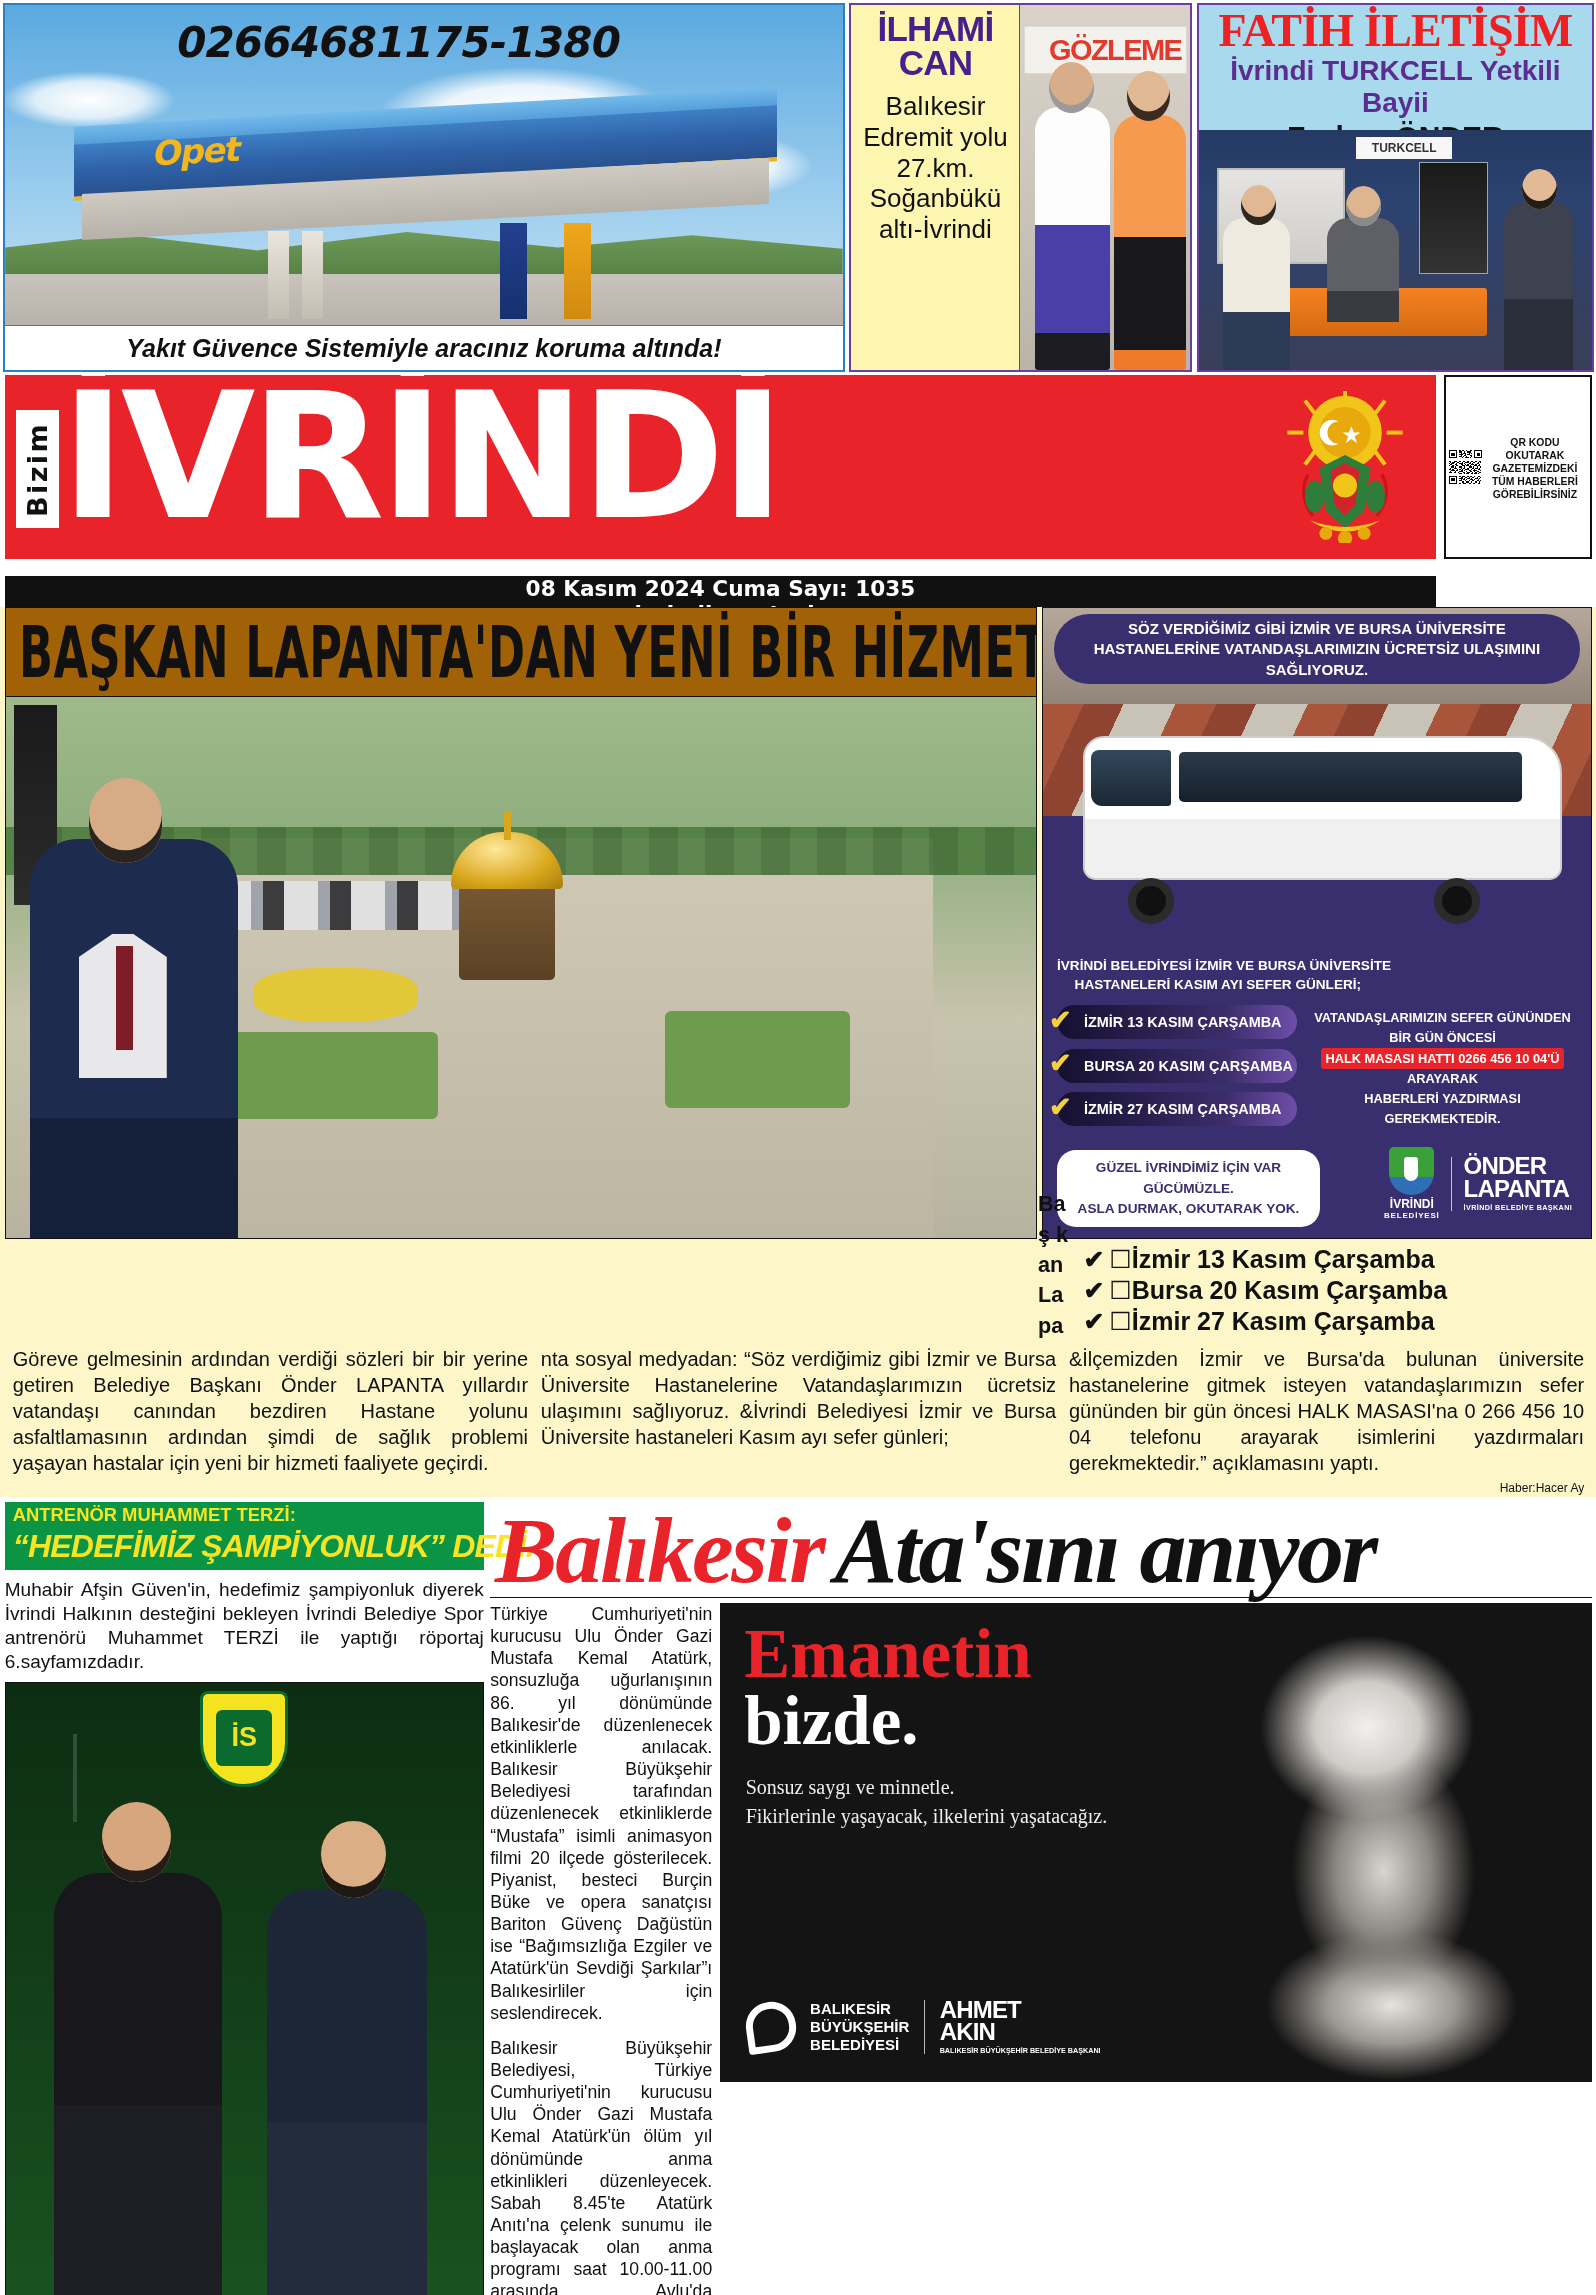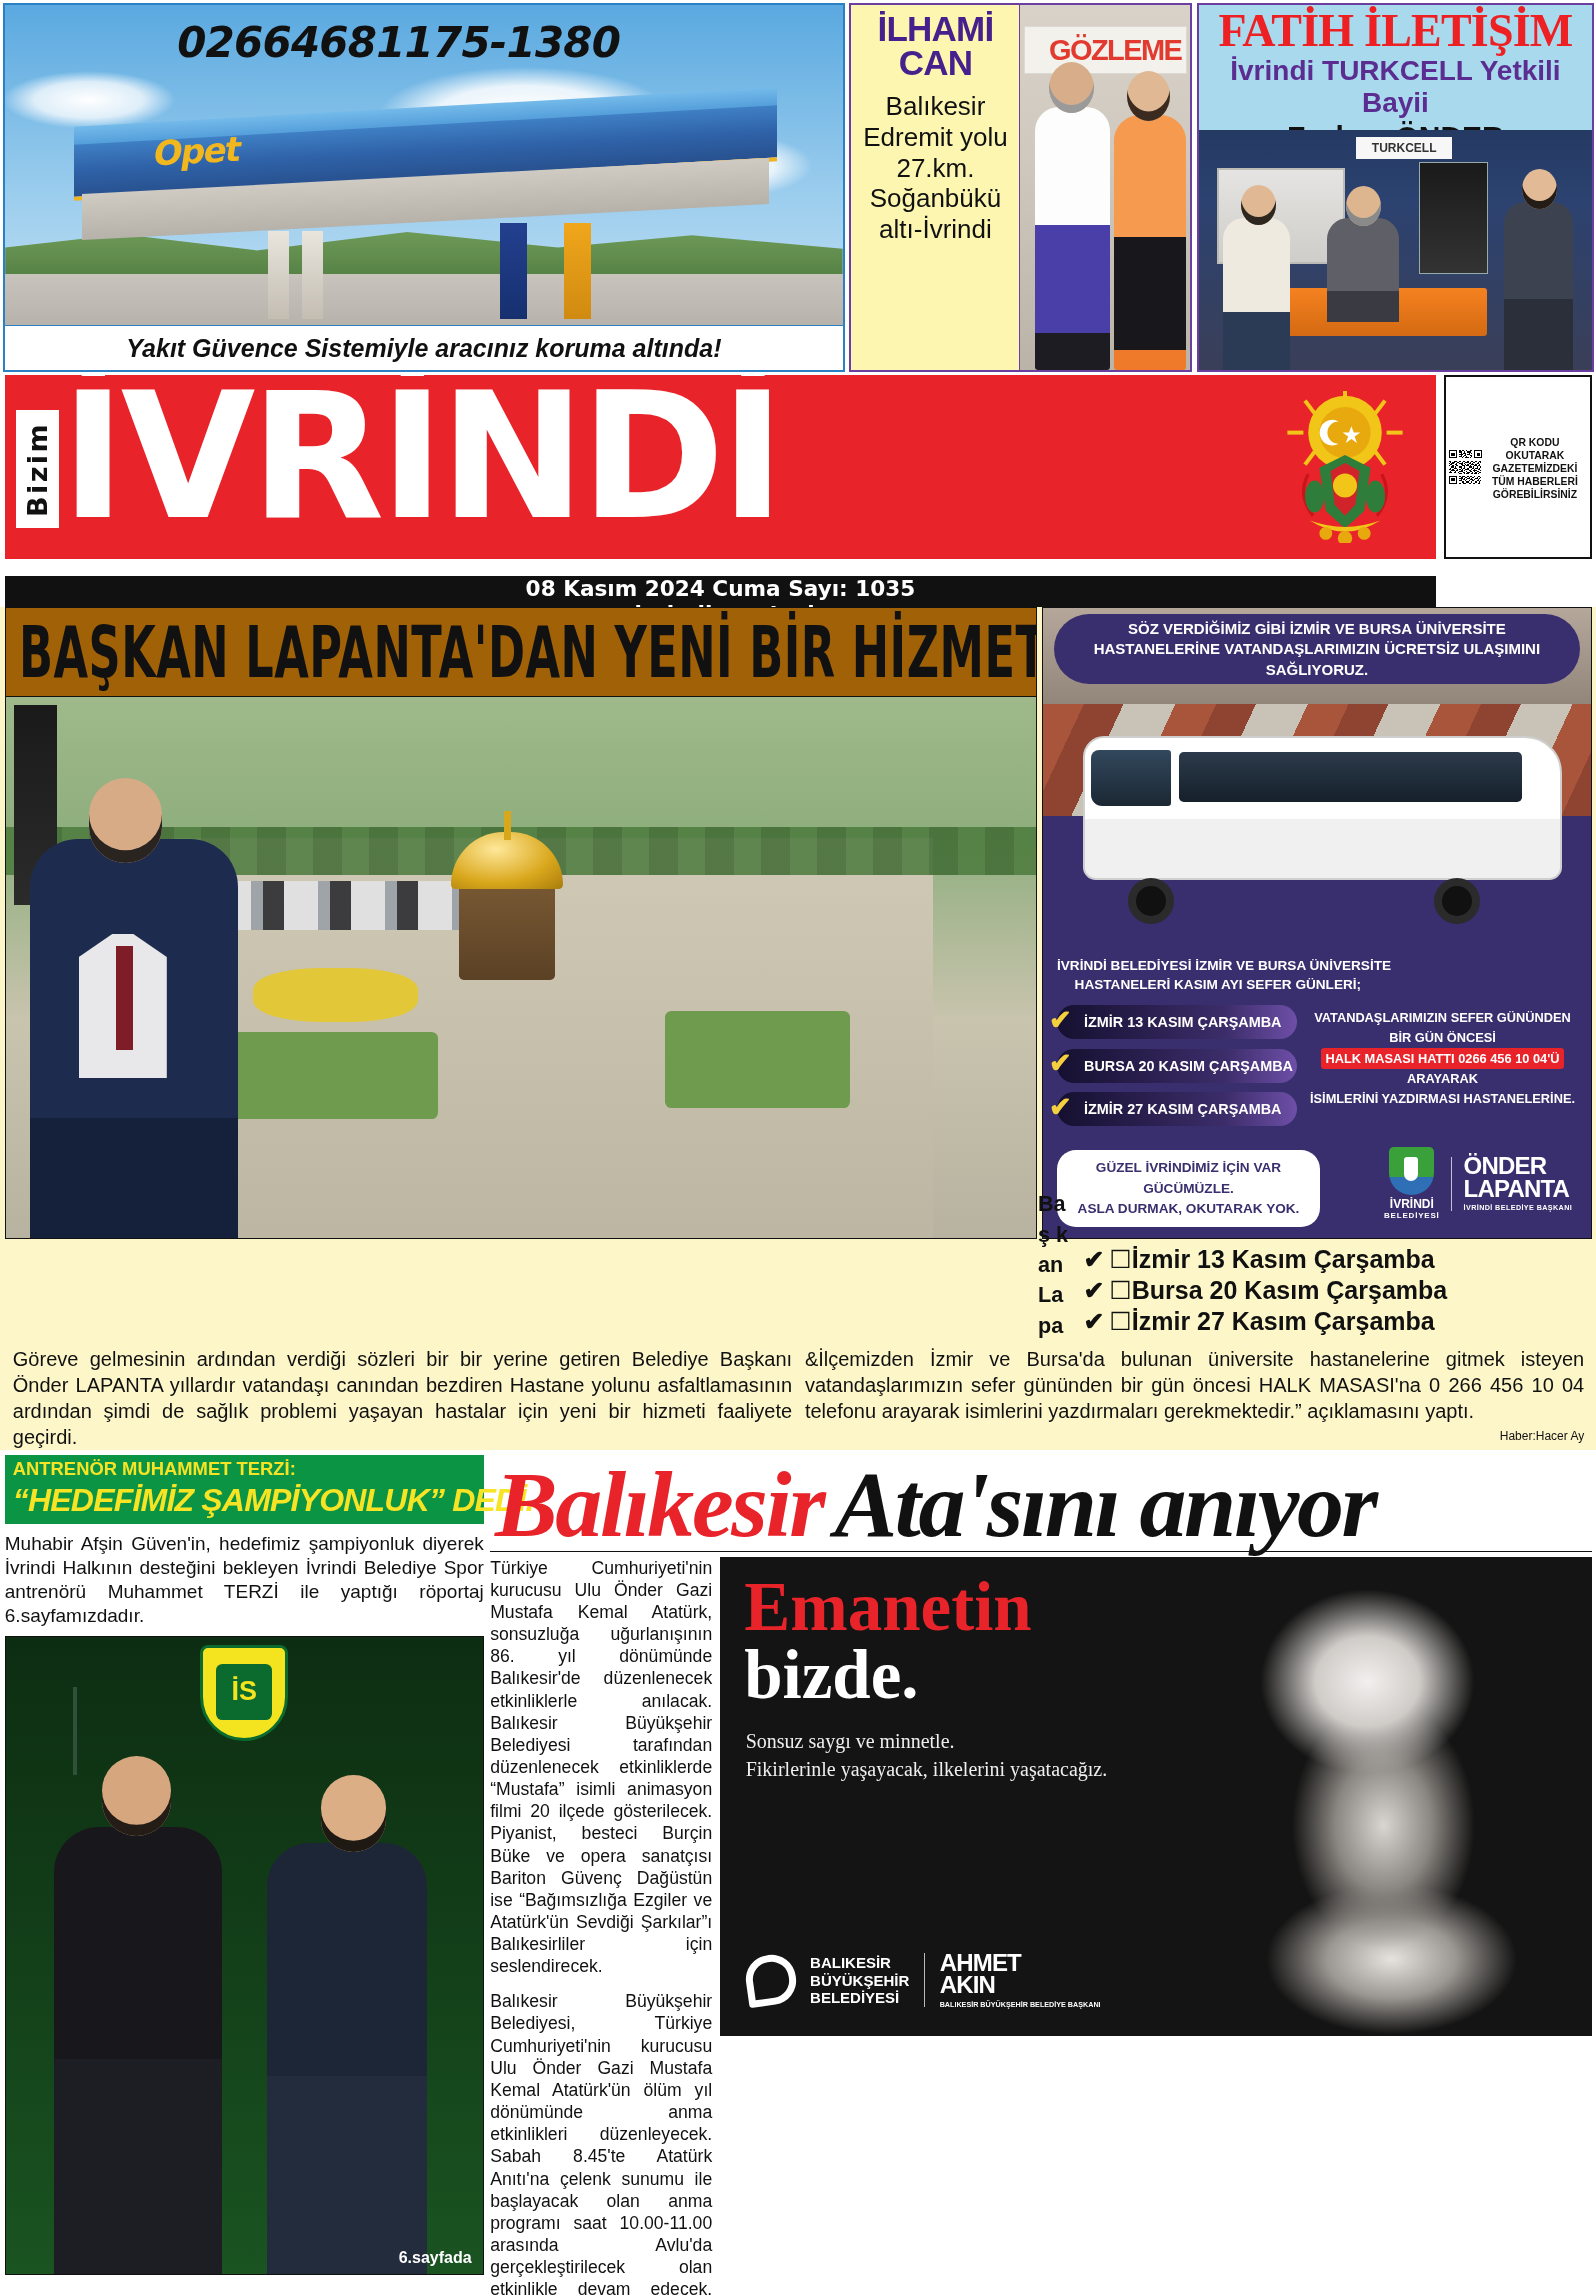--- a/index.html
+++ b/index.html
@@ -660,21 +660,21 @@
             <div class="bus-rows">
               <div class="bus-days">
                 <div class="bus-day">İZMİR 13 KASIM ÇARŞAMBA</div>
                 <div class="bus-day">BURSA 20 KASIM ÇARŞAMBA</div>
                 <div class="bus-day">İZMİR 27 KASIM ÇARŞAMBA</div>
               </div>
               <div class="bus-note">
                 <div>VATANDAŞLARIMIZIN SEFER GÜNÜNDEN BİR GÜN ÖNCESİ</div>
                 <div><span class="hl">HALK MASASI HATTI 0266 456 10 04'Ü</span>
                      <span>ARAYARAK</span></div>
-                <div>İSİMLERİNİ YAZDIRMASI HASTANELERİNE.</div>
+                <div>HABERLERİ YAZDIRMASI GEREKMEKTEDİR.</div>
               </div>
             </div>
             <div class="bus-slogan">
               <div>GÜZEL İVRİNDİMİZ İÇİN VAR GÜCÜMÜZLE.</div>
               <div>ASLA DURMAK, OKUTARAK YOK.</div>
             </div>
             <div class="bus-logos">
               <div class="bel-logo">
                 <div class="bel-mark"></div>
                 <div class="bel-t1">İVRİNDİ</div>
@@ -694,20 +694,21 @@
           <div class="check-line"><span class="cm">✔</span><span class="sq">☐</span><span>İzmir 13 Kasım Çarşamba</span></div>
           <div class="check-line"><span class="cm">✔</span><span class="sq">☐</span><span>Bursa 20 Kasım Çarşamba</span></div>
           <div class="check-line"><span class="cm">✔</span><span class="sq">☐</span><span>İzmir 27 Kasım Çarşamba</span></div>
         </div>
       </div>
     </div>
 
     <div style="position:relative;">
       <div class="story-cols">
         <div class="story-col">Göreve gelmesinin ardından verdiği sözleri bir bir yerine getiren   Belediye Başkanı Önder LAPANTA  yıllardır vatandaşı canından bezdiren Hastane yolunu asfaltlamasının ardından şimdi de sağlık problemi yaşayan hastalar için yeni bir hizmeti faaliyete geçirdi.</div>
+        <div class="story-col">nta sosyal medyadan: “Söz verdiğimiz gibi İzmir ve Bursa Üniversite Hastanelerine Vatandaşlarımızın ücretsiz ulaşımını sağlıyoruz. &amp;İvrindi Belediyesi İzmir ve Bursa Üniversite hastaneleri Kasım ayı sefer günleri;</div>
         <div class="story-col c3">
           <div>&amp;İlçemizden İzmir ve Bursa'da bulunan üniversite hastanelerine gitmek isteyen vatandaşlarımızın  sefer gününden bir gün öncesi  HALK MASASI'na 0 266 456 10 04 telefonu arayarak isimlerini yazdırmaları gerekmektedir.” açıklamasını yaptı.</div>
           <div class="byline">Haber:Hacer Ay</div>
         </div>
       </div>
     </div>
   </div>
 
   <div class="sidelabel" style="left:1038px; top:1191px;">Ba</div>
   <div class="sidelabel" style="left:1038px; top:1222px;">ş k</div>

